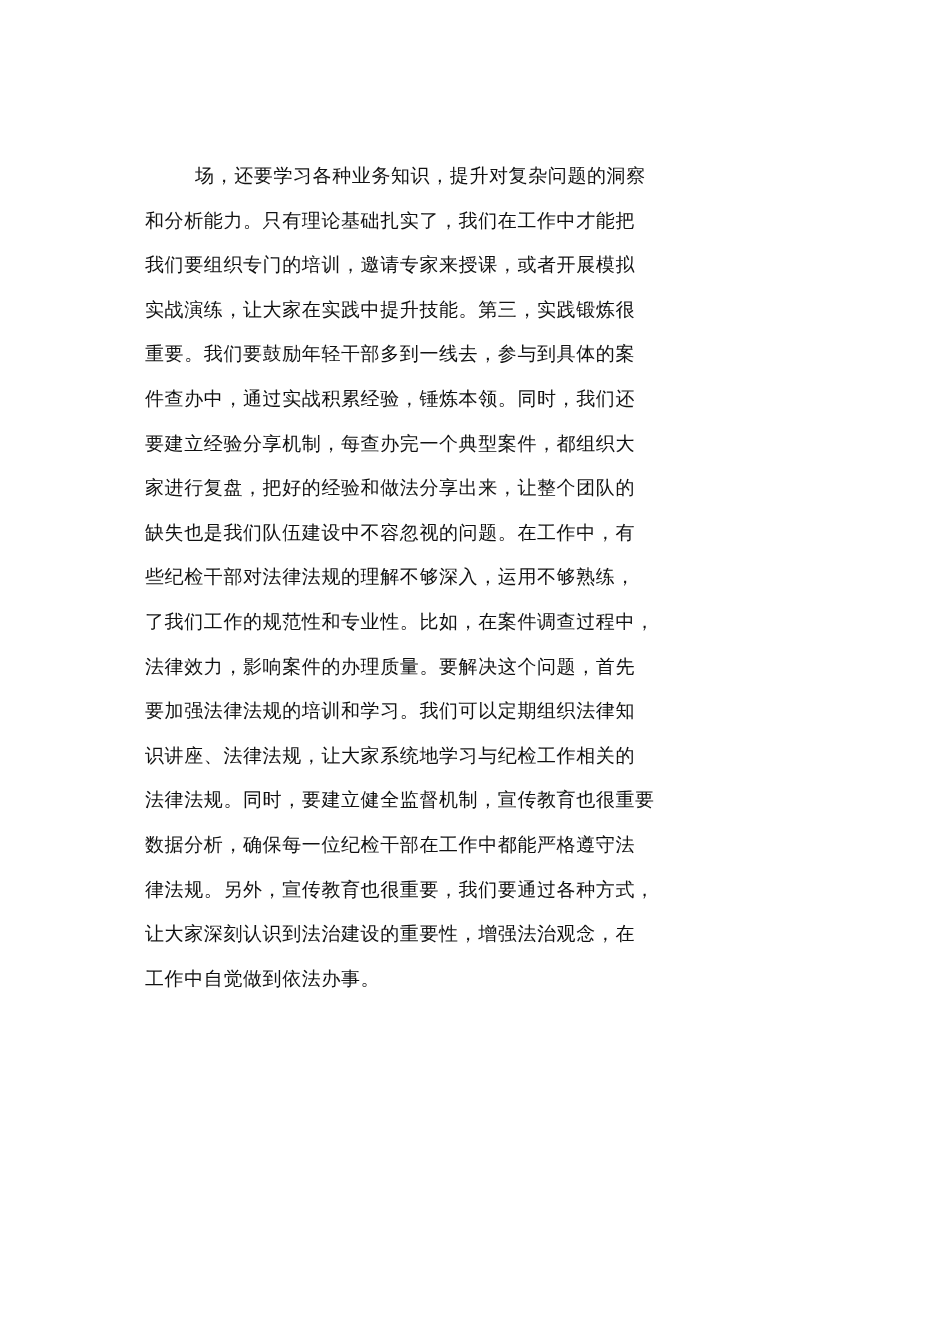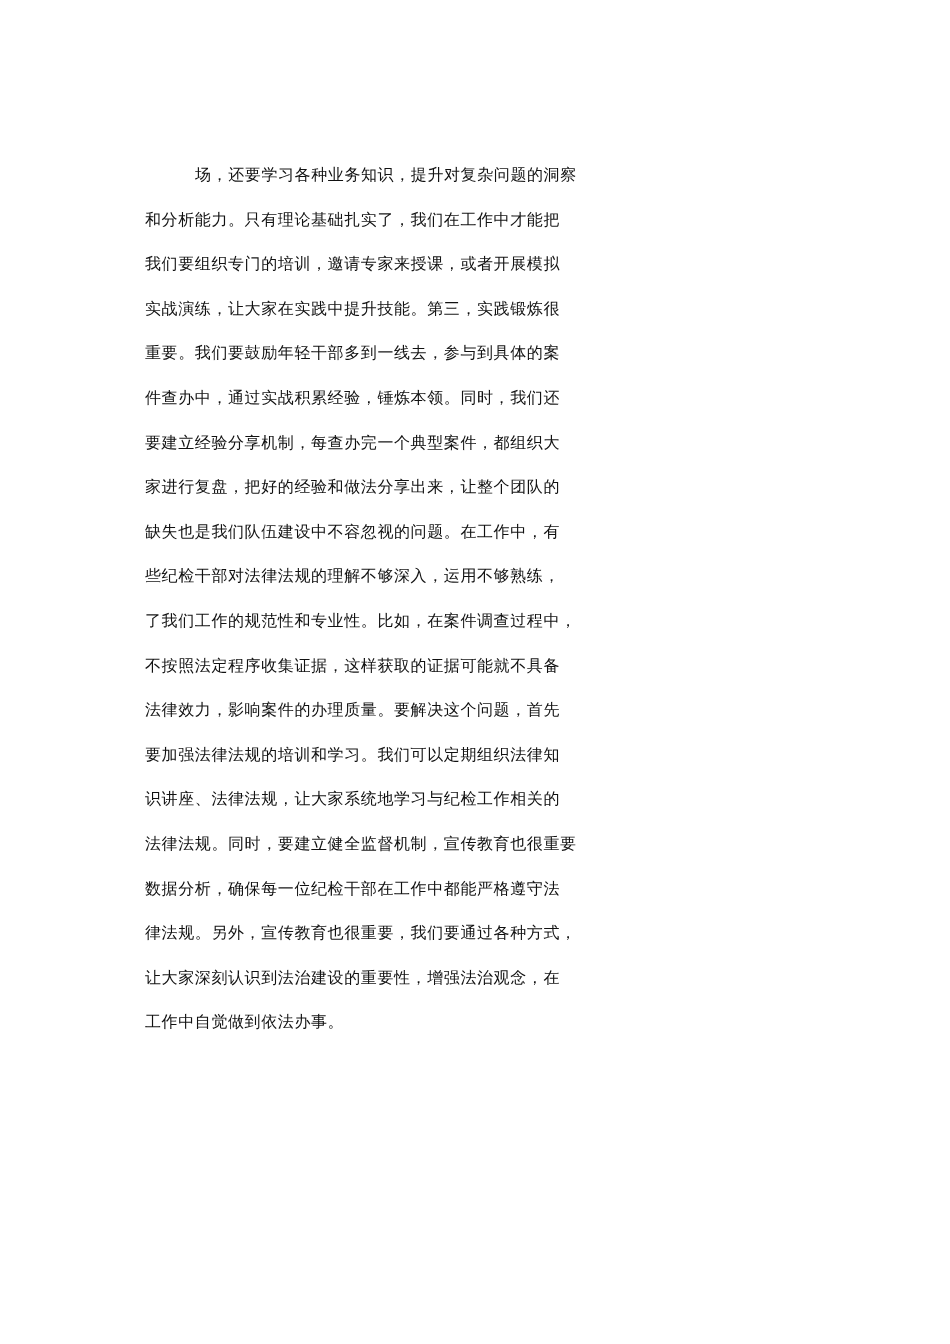--- a/index.html
+++ b/index.html
@@ -3,42 +3,41 @@
 <meta charset="utf-8">
 <style>
   html, body { margin: 0; padding: 0; background: #ffffff; }
   body { width: 950px; height: 1344px; position: relative; overflow: hidden; }
   .page {
     position: absolute; left: 0; top: 0; width: 950px; height: 1344px; background: #ffffff;
   }
   .text-block {
     position: absolute; left: 145px; top: 153px; width: 665px;
     font-family: "DejaVu Sans", "Liberation Sans", sans-serif;
-    font-size: 16px; line-height: 44.6px; color: #111111;
+    font-size: 19px; line-height: 44.6px; color: #111111;
   }
   .line { display: block; white-space: nowrap; height: 44.6px; letter-spacing: 0.6px; }
   .line.indent { padding-left: 50px; }
 </style>
 </head>
 <body>
 
 <div class="page">
   <div class="text-block">
     <span class="line indent">场，还要学习各种业务知识，提升对复杂问题的洞察</span>
     <span class="line">和分析能力。只有理论基础扎实了，我们在工作中才能把</span>
     <span class="line">我们要组织专门的培训，邀请专家来授课，或者开展模拟</span>
     <span class="line">实战演练，让大家在实践中提升技能。第三，实践锻炼很</span>
     <span class="line">重要。我们要鼓励年轻干部多到一线去，参与到具体的案</span>
     <span class="line">件查办中，通过实战积累经验，锤炼本领。同时，我们还</span>
     <span class="line">要建立经验分享机制，每查办完一个典型案件，都组织大</span>
     <span class="line">家进行复盘，把好的经验和做法分享出来，让整个团队的</span>
     <span class="line">缺失也是我们队伍建设中不容忽视的问题。在工作中，有</span>
     <span class="line">些纪检干部对法律法规的理解不够深入，运用不够熟练，</span>
     <span class="line">了我们工作的规范性和专业性。比如，在案件调查过程中，</span>
-    <span class="line">不按照法定程序收集证据，这样获取的证据可能就不具备</span>
     <span class="line">法律效力，影响案件的办理质量。要解决这个问题，首先</span>
     <span class="line">要加强法律法规的培训和学习。我们可以定期组织法律知</span>
     <span class="line">识讲座、法律法规，让大家系统地学习与纪检工作相关的</span>
     <span class="line">法律法规。同时，要建立健全监督机制，宣传教育也很重要</span>
     <span class="line">数据分析，确保每一位纪检干部在工作中都能严格遵守法</span>
     <span class="line">律法规。另外，宣传教育也很重要，我们要通过各种方式，</span>
     <span class="line">让大家深刻认识到法治建设的重要性，增强法治观念，在</span>
     <span class="line">工作中自觉做到依法办事。</span>
   </div>
 </div>

